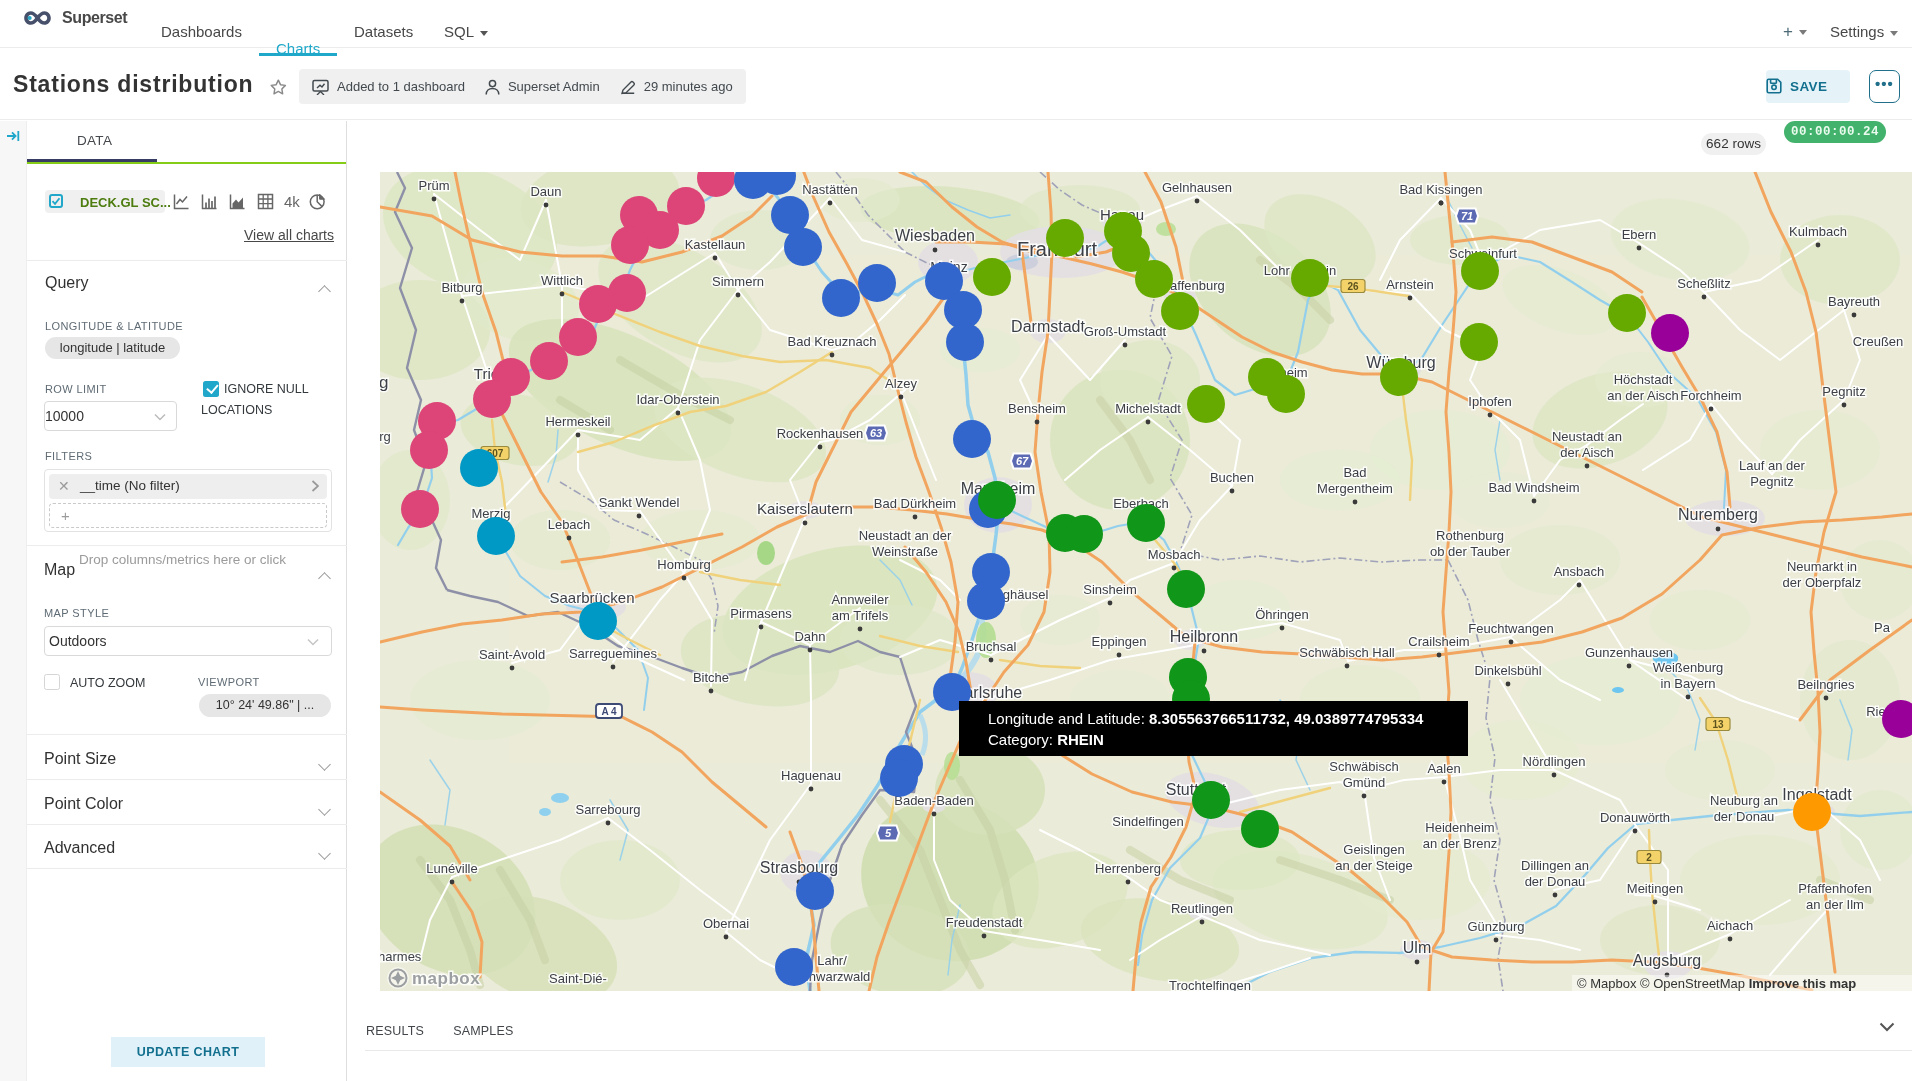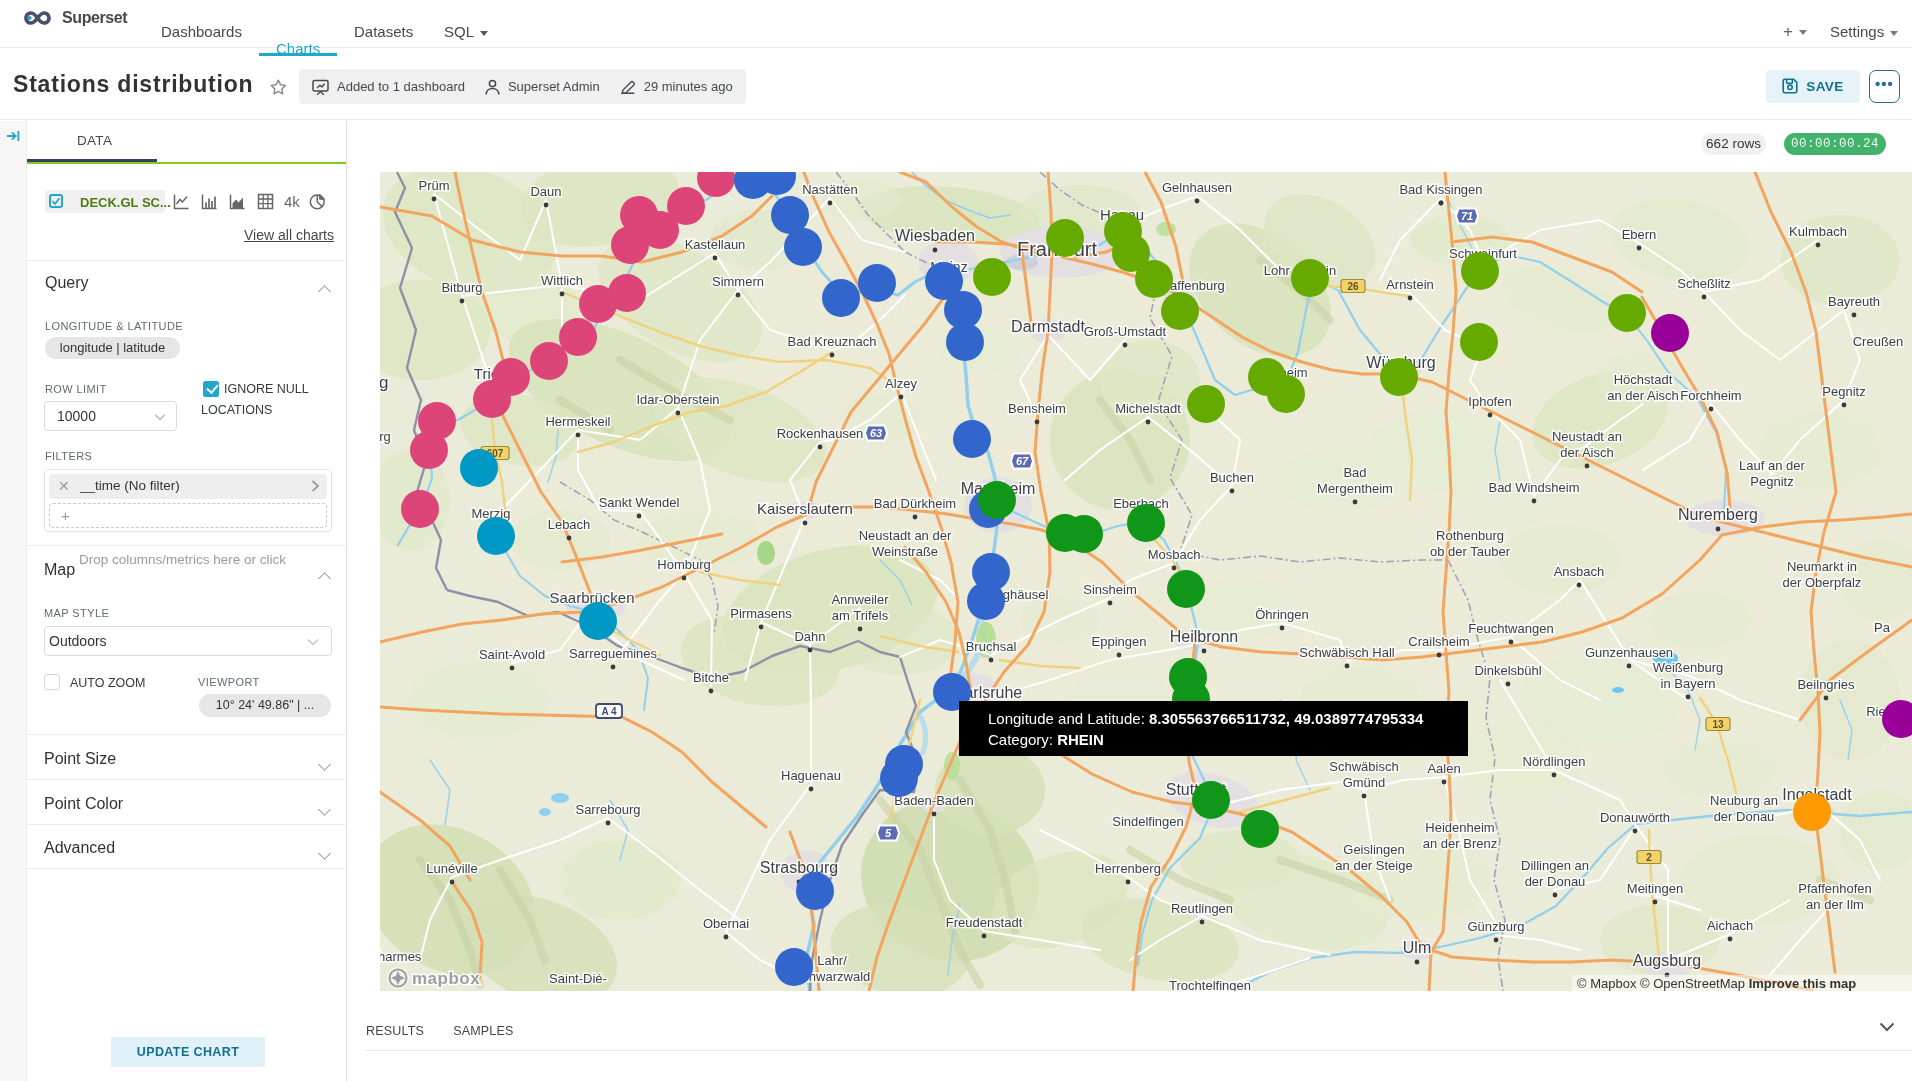--- a/index.html
+++ b/index.html
@@ -10,40 +10,40 @@
 .navitem{position:absolute;top:8px;height:48px;line-height:47px;font-size:15px;color:#484848;}
 .navitem.active{color:#1fa8c9;border-bottom:3px solid #1fa8c9;}
 .caret{display:inline-block;width:0;height:0;border-left:4.5px solid transparent;border-right:4.5px solid transparent;border-top:5px solid #7a7a7a;vertical-align:middle;margin-left:6px;}
 
 #chead{position:absolute;left:0;top:0px;width:1912px;height:120px;background:#fff;border-bottom:1px solid #ececec;}
 #ctitle{position:absolute;left:13px;top:71px;font-size:23px;font-weight:bold;color:#333;letter-spacing:0.8px;}
 #hbar{position:absolute;left:299px;top:69px;height:35px;background:#f0f0f0;border-radius:4px;display:flex;align-items:center;padding:0 13px;font-size:13px;color:#42494e;}
 #hbar .it{display:flex;align-items:center;margin-right:20px;}
 #hbar .it:last-child{margin-right:0;}
 #hbar svg{margin-right:8px;}
-#savebtn{position:absolute;left:1766px;top:70px;width:94px;height:33px;background:#e5f3f9;border-radius:4px;color:#12708e;font-size:13.5px;font-weight:bold;text-align:center;line-height:33px;letter-spacing:0.4px;}
+#savebtn{position:absolute;left:1766px;top:70px;width:84px;height:33px;background:#e5f3f9;border-radius:4px;color:#12708e;font-size:13.5px;font-weight:bold;text-align:left;line-height:33px;letter-spacing:0.4px;}
 #savebtn svg{vertical-align:-3px;margin-right:8px;}
 #dots3{position:absolute;left:1869px;top:70px;width:31px;height:33px;border:1.5px solid #20708c;border-radius:7px;color:#20708c;text-align:center;line-height:26px;font-size:15px;font-weight:bold;letter-spacing:1px;}
 
 #rail{position:absolute;left:0;top:121px;width:27px;height:960px;background:#f7f7f7;border-right:1px solid #eee;}
 #panel{position:absolute;left:27px;top:121px;width:320px;height:960px;background:#fff;border-right:1px solid #dedede;}
 #tabbar{position:absolute;left:0;top:0;width:319px;height:43px;border-bottom:2px solid #84cc16;}
 #tabbar .t{position:absolute;left:50px;top:12px;font-size:13.5px;color:#45494d;letter-spacing:0.3px;}
 #tabbar .ind{position:absolute;left:0;top:38px;width:130px;height:2.5px;background:#363c64;}
 .seclabel{font-size:11px;color:#5f6b74;letter-spacing:0.4px;}
 .sechead{font-size:16px;color:#323232;}
 .chev{display:inline-block;width:9px;height:9px;border-right:1.7px solid #999;border-bottom:1.7px solid #999;}
 .chev.up{transform:rotate(-135deg);}
 .chev.down{transform:rotate(45deg);}
 .pill{background:#e6e6e6;border-radius:16px;color:#333;font-size:13px;display:inline-block;}
 .selectbox{background:#fff;border:1px solid #d9d9d9;border-radius:4px;font-size:14px;color:#333;}
 .divider{position:absolute;left:0;width:320px;height:1px;background:#ececec;}
 
 #rowspill{position:absolute;left:1701px;top:133px;width:65px;height:22px;background:#f0f0f0;border-radius:11px;font-size:13.5px;color:#333;text-align:center;line-height:22px;}
-#timerpill{position:absolute;left:1784px;top:133px;width:102px;height:22px;background:#43b26c;border-radius:11px;font-size:12.5px;color:#e9fbee;text-align:center;line-height:22px;font-family:"Liberation Mono",monospace;letter-spacing:0.5px;}
+#timerpill{position:absolute;left:1784px;top:121px;width:102px;height:22px;background:#43b26c;border-radius:11px;font-size:12.5px;color:#e9fbee;text-align:center;line-height:22px;font-family:"Liberation Mono",monospace;letter-spacing:0.5px;font-weight:bold;}
 #map{position:absolute;left:380px;top:172px;width:1532px;height:819px;overflow:hidden;}
 #tooltip{position:absolute;left:959px;top:701px;width:509px;height:55px;background:#000;color:#fff;font-size:15px;padding:7px 29px;line-height:21px;}
 #tooltip b{font-weight:bold;}
 #btabs{position:absolute;left:366px;top:1024px;font-size:12.5px;color:#42464a;letter-spacing:0.2px;}
 #btabs span{margin-right:29px;}
 #bdiv{position:absolute;left:365px;top:1050px;width:1547px;height:1px;background:#e9e9e9;}
 #bchev{position:absolute;left:1879px;top:1018px;}
 .cb{display:inline-block;width:16px;height:16px;border-radius:2.5px;vertical-align:-3px;}
 .cb.on{background:#20a7c9;}
 .cb.off{background:#fff;border:1.5px solid #d5d5d5;}
@@ -139,21 +139,21 @@
         <path d="M8.2 1.9V8.8L13.1 13.6" fill="none" stroke="#666" stroke-width="1.5"></path>
         <path d="M10.6 1.2 15.5 6.2H10.6z" fill="#666" stroke="#666" stroke-width="1"></path>
       </svg></div>
     <div class="abs" style="left:217px;top:106px;font-size:14px;color:#484848;text-decoration:underline;">View all charts</div>
     <div class="divider" style="top:139px;"></div>
     <div class="sechead abs" style="left:18px;top:153px;">Query</div>
     <div class="abs" style="left:293px;top:161px;"><span class="chev up"></span></div>
     <div class="seclabel abs" style="left:18px;top:199px;">LONGITUDE &amp; LATITUDE</div>
     <div class="pill abs" style="left:18px;top:216px;width:135px;height:22px;text-align:center;line-height:22px;">longitude | latitude</div>
     <div class="seclabel abs" style="left:18px;top:262px;">ROW LIMIT</div>
-    <div class="selectbox abs" style="left:17px;top:280px;width:133px;height:30px;line-height:28px;padding-left:12px;">10000<svg width="12" height="8" viewBox="0 0 12 8" style="position:absolute;right:10px;top:11px;">
+    <div class="selectbox abs" style="left:17px;top:280px;width:133px;height:30px;line-height:28px;">10000<svg width="12" height="8" viewBox="0 0 12 8" style="position:absolute;right:10px;top:11px;">
         <path d="M1 1.5 6 6.5 11 1.5" fill="none" stroke="#bbb" stroke-width="1.5"></path>
       </svg></div>
     <div class="abs" style="left:176px;top:259px;"><span class="cb on"></span></div>
     <div class="abs" style="left:197px;top:261px;font-size:12.5px;color:#34393d;">IGNORE NULL</div>
     <div class="abs" style="left:174px;top:282px;font-size:12.5px;color:#34393d;">LOCATIONS</div>
     <div class="seclabel abs" style="left:18px;top:329px;">FILTERS</div>
     <div class="abs" style="left:17px;top:348px;width:288px;height:63px;border:1px solid #e2e2e2;border-radius:4px;"></div>
     <div class="abs" style="left:22px;top:353px;width:278px;height:25px;background:#eee;border-radius:4px;font-size:13.5px;color:#333;">
       <span style="position:absolute;left:9px;top:4px;color:#9b9b9b;font-size:14px;">✕</span>
       <span style="position:absolute;left:31px;top:4px;">__time (No filter)</span>

